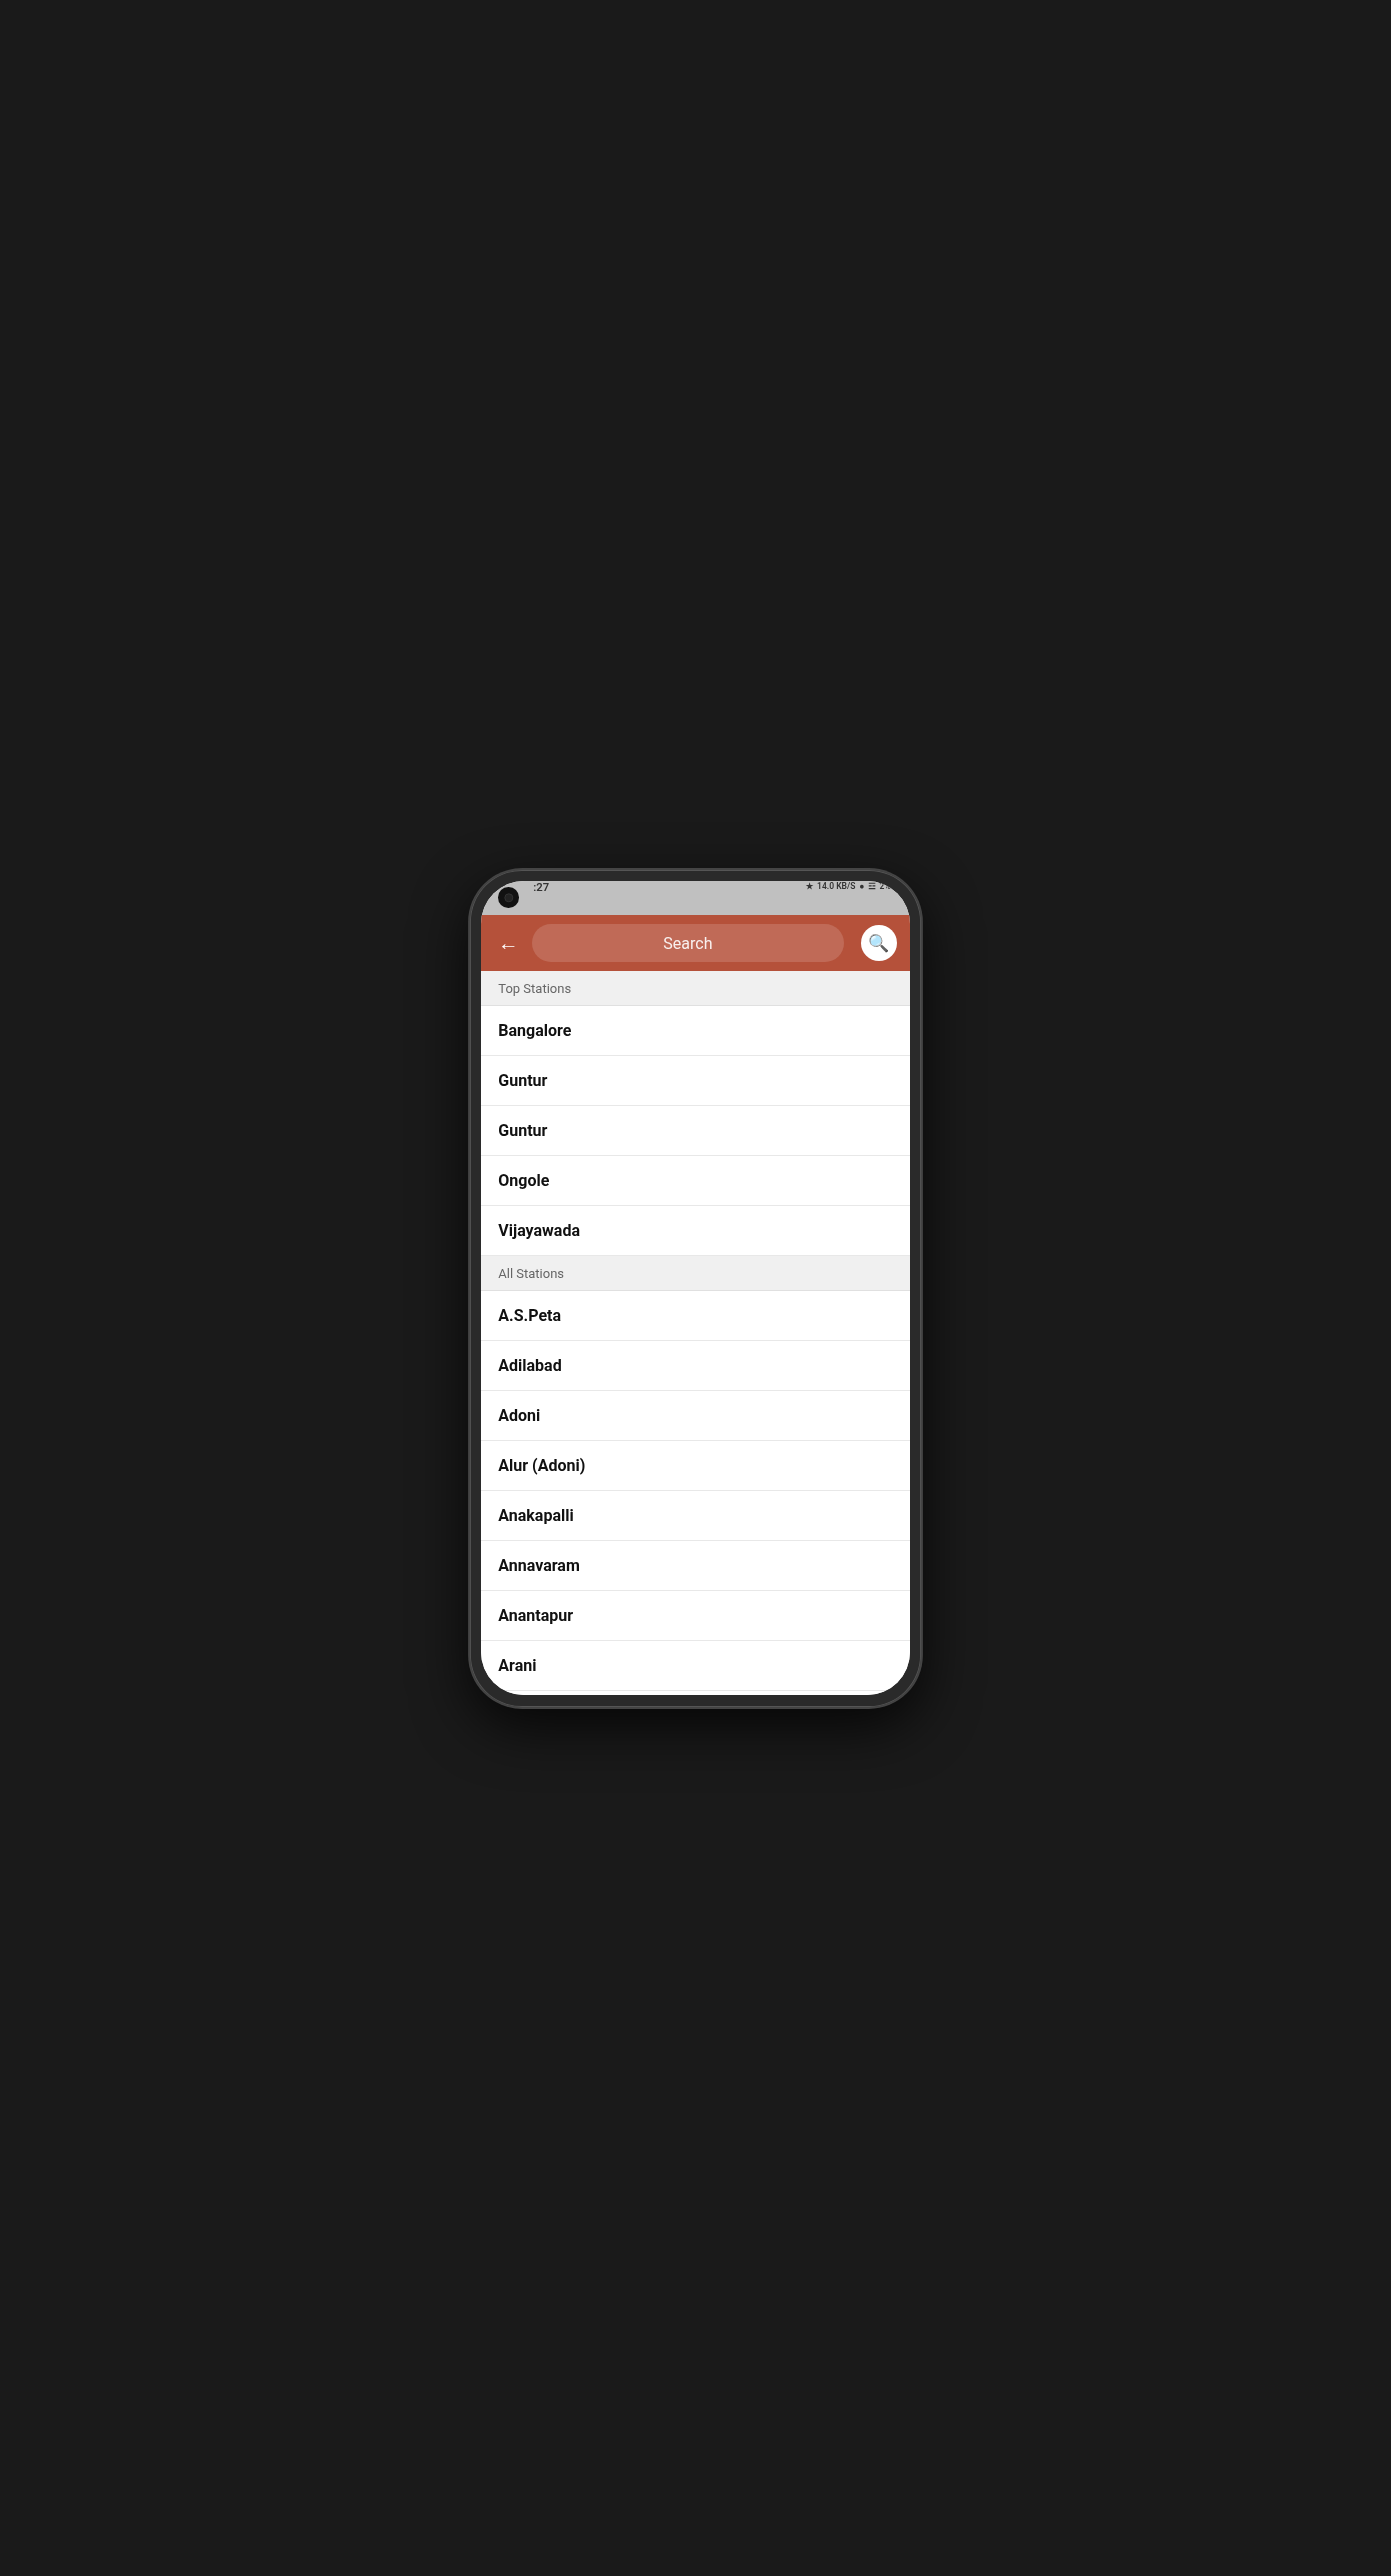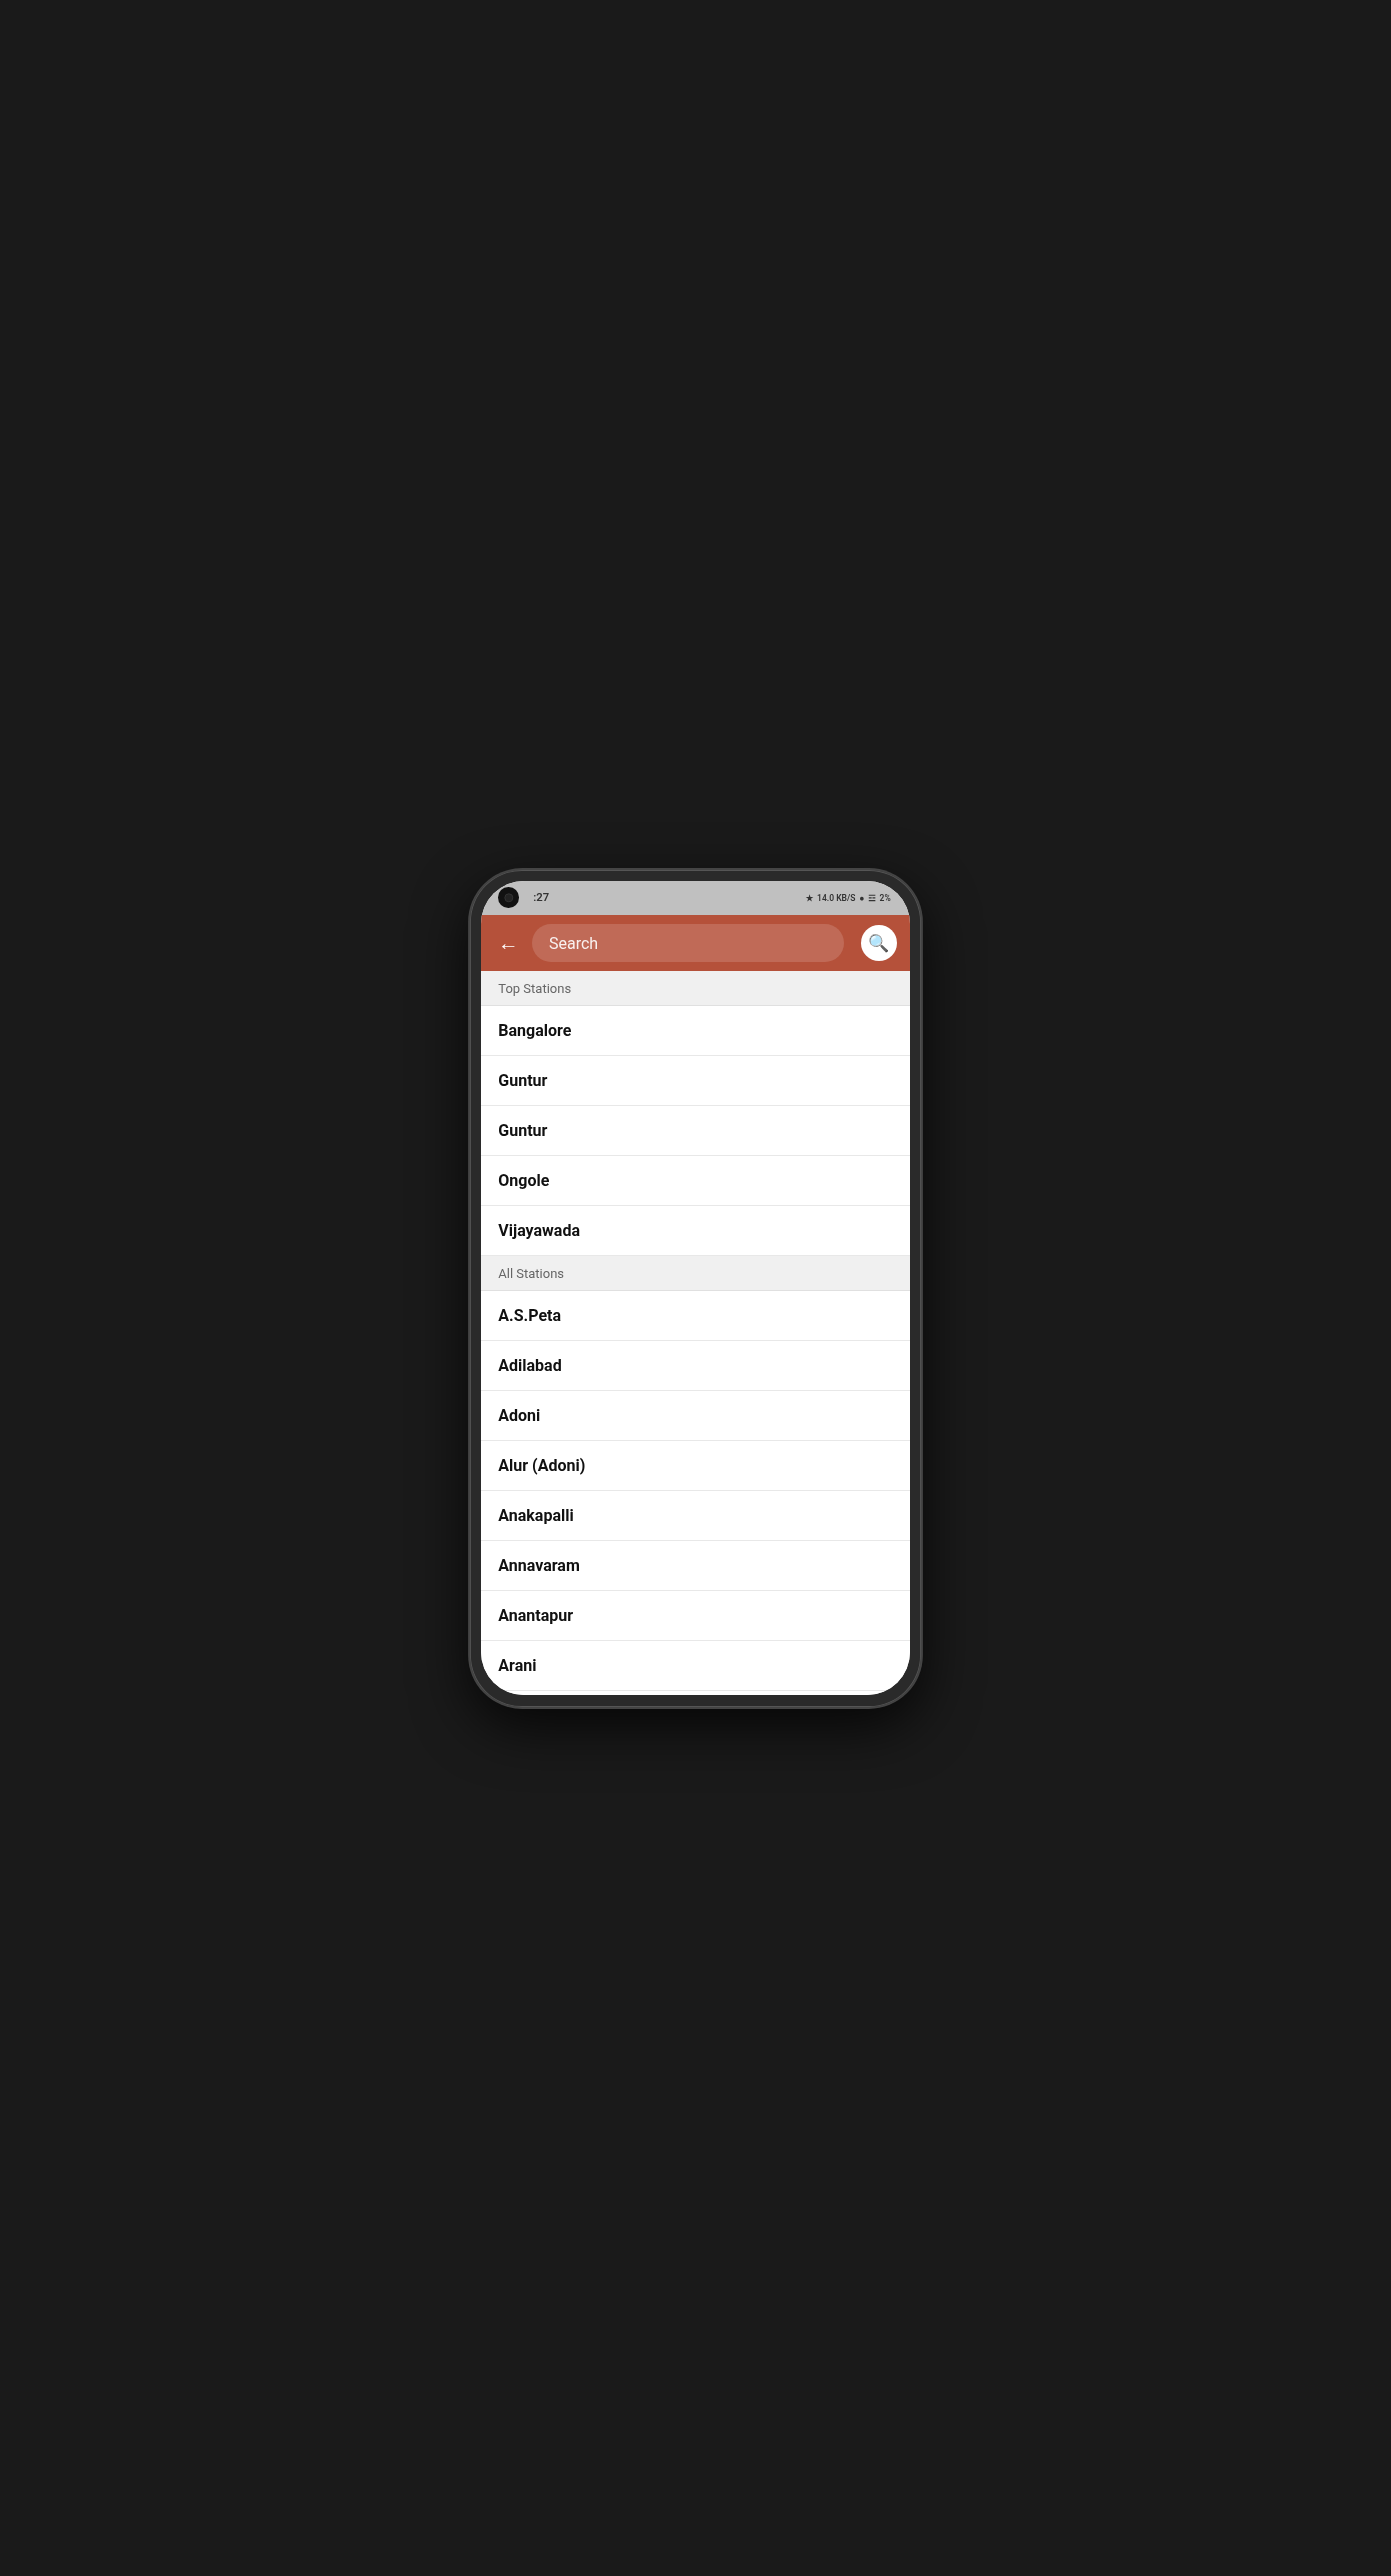--- a/index.html
+++ b/index.html
@@ -37,21 +37,21 @@
       border-radius: 43px;
       overflow: hidden;
       position: relative;
     }
 
     
     .status-bar {
       background: #c0c0c0;
       height: 34px;
       display: flex;
-      align-items: center;
+      align-items: flex-start;
       justify-content: space-between;
       padding: 0 19px 0 26px;
       position: relative;
     }
 
     .camera-hole {
       width: 20.7px;
       height: 20.7px;
       background: #111;
       border-radius: 50%;
@@ -109,21 +109,21 @@
       flex-shrink: 0;
     }
 
     .search-bar {
       flex: 1;
       background: rgba(255,255,255,0.15);
       border-radius: 28px;
       padding: 9.4px 17px;
       display: flex;
       align-items: center;
-      justify-content: flex-start;
+      justify-content: center;
     }
 
     .search-placeholder {
       color: rgba(255,255,255,0.9);
       font-size: 16px;
       font-weight: 400;
     }
 
     .search-btn {
       width: 36px;

